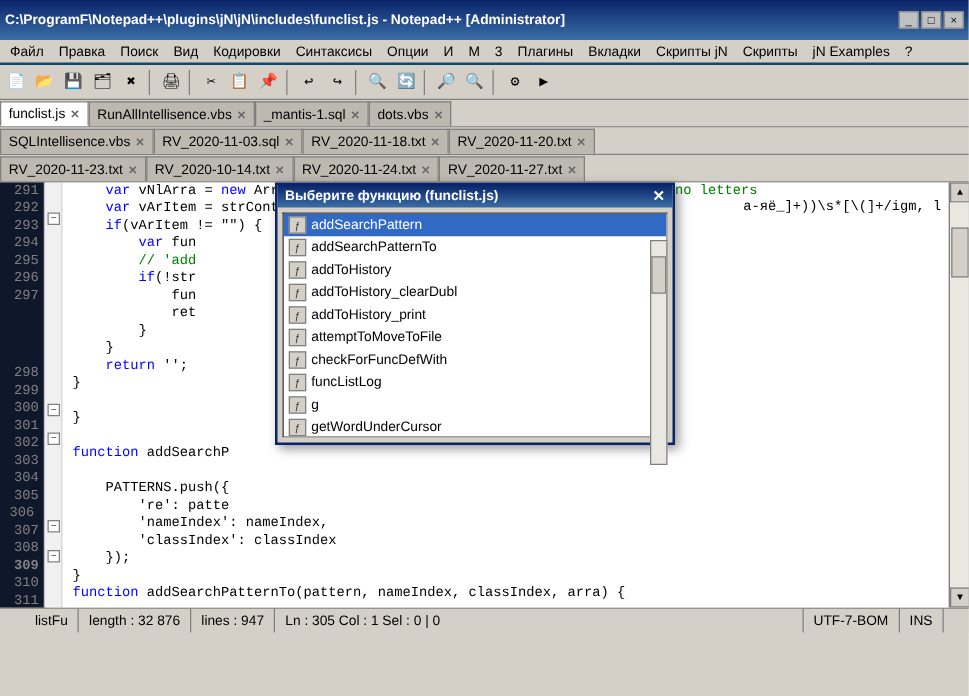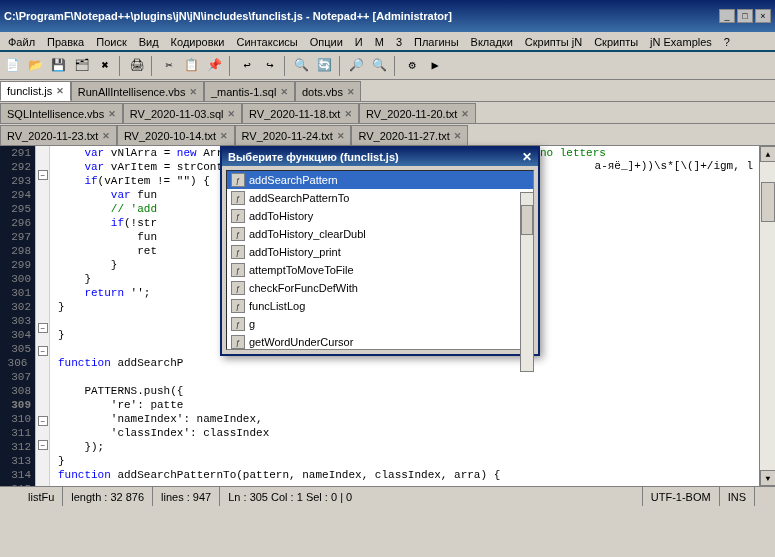--- a/index.html
+++ b/index.html
@@ -387,21 +387,21 @@
 <div style="display:flex; height: 340px; position: relative;">
 
   <div class="line-numbers" id="line-nums">
       <div style="height: 14px; line-height: 14px;">291</div>
       <div style="height: 14px; line-height: 14px;">292</div>
       <div style="height: 14px; line-height: 14px;">293</div>
       <div style="height: 14px; line-height: 14px;">294</div>
       <div style="height: 14px; line-height: 14px;">295</div>
       <div style="height: 14px; line-height: 14px;">296</div>
       <div style="height: 14px; line-height: 14px;">297</div>
-      <div style="height: 14px; line-height: 14px;">298</div>
+      <div style="height: 14px; line-height: 14px; margin-top: 48px;">298</div>
       <div style="height: 14px; line-height: 14px;">299</div>
       <div style="height: 14px; line-height: 14px;">300</div>
       <div style="height: 14px; line-height: 14px;">301</div>
       <div style="height: 14px; line-height: 14px;">302</div>
       <div style="height: 14px; line-height: 14px;">303</div>
       <div style="height: 14px; line-height: 14px;">304</div>
       <div style="height: 14px; line-height: 14px;">305</div>
       <div style="height: 14px; line-height: 14px; text-align: center;">306</div>
       <div style="height: 14px; line-height: 14px;">307</div>
       <div style="height: 14px; line-height: 14px;">308</div>
@@ -523,15 +523,15 @@
   </div>
 
   <div style="position:absolute; right:20px; top:14px; font-family:'Courier New',monospace; font-size:11px; color:#000; background:#fff; padding:0 2px;">а-яё_]+))\s*[\(]+/igm, l</div>
 </div>
 
 <div class="status-bar">
   <div class="status-section">listFu</div>
   <div class="status-section">length : 32 876</div>
   <div class="status-section">lines : 947</div>
   <div class="status-section" style="flex:1;">Ln : 305   Col : 1   Sel : 0 | 0</div>
-  <div class="status-section">UTF-1-BOM</div>
+  <div class="status-section">UTF-7-BOM</div>
   <div class="status-section">INS</div>
 </div>
 
 </body></html>

